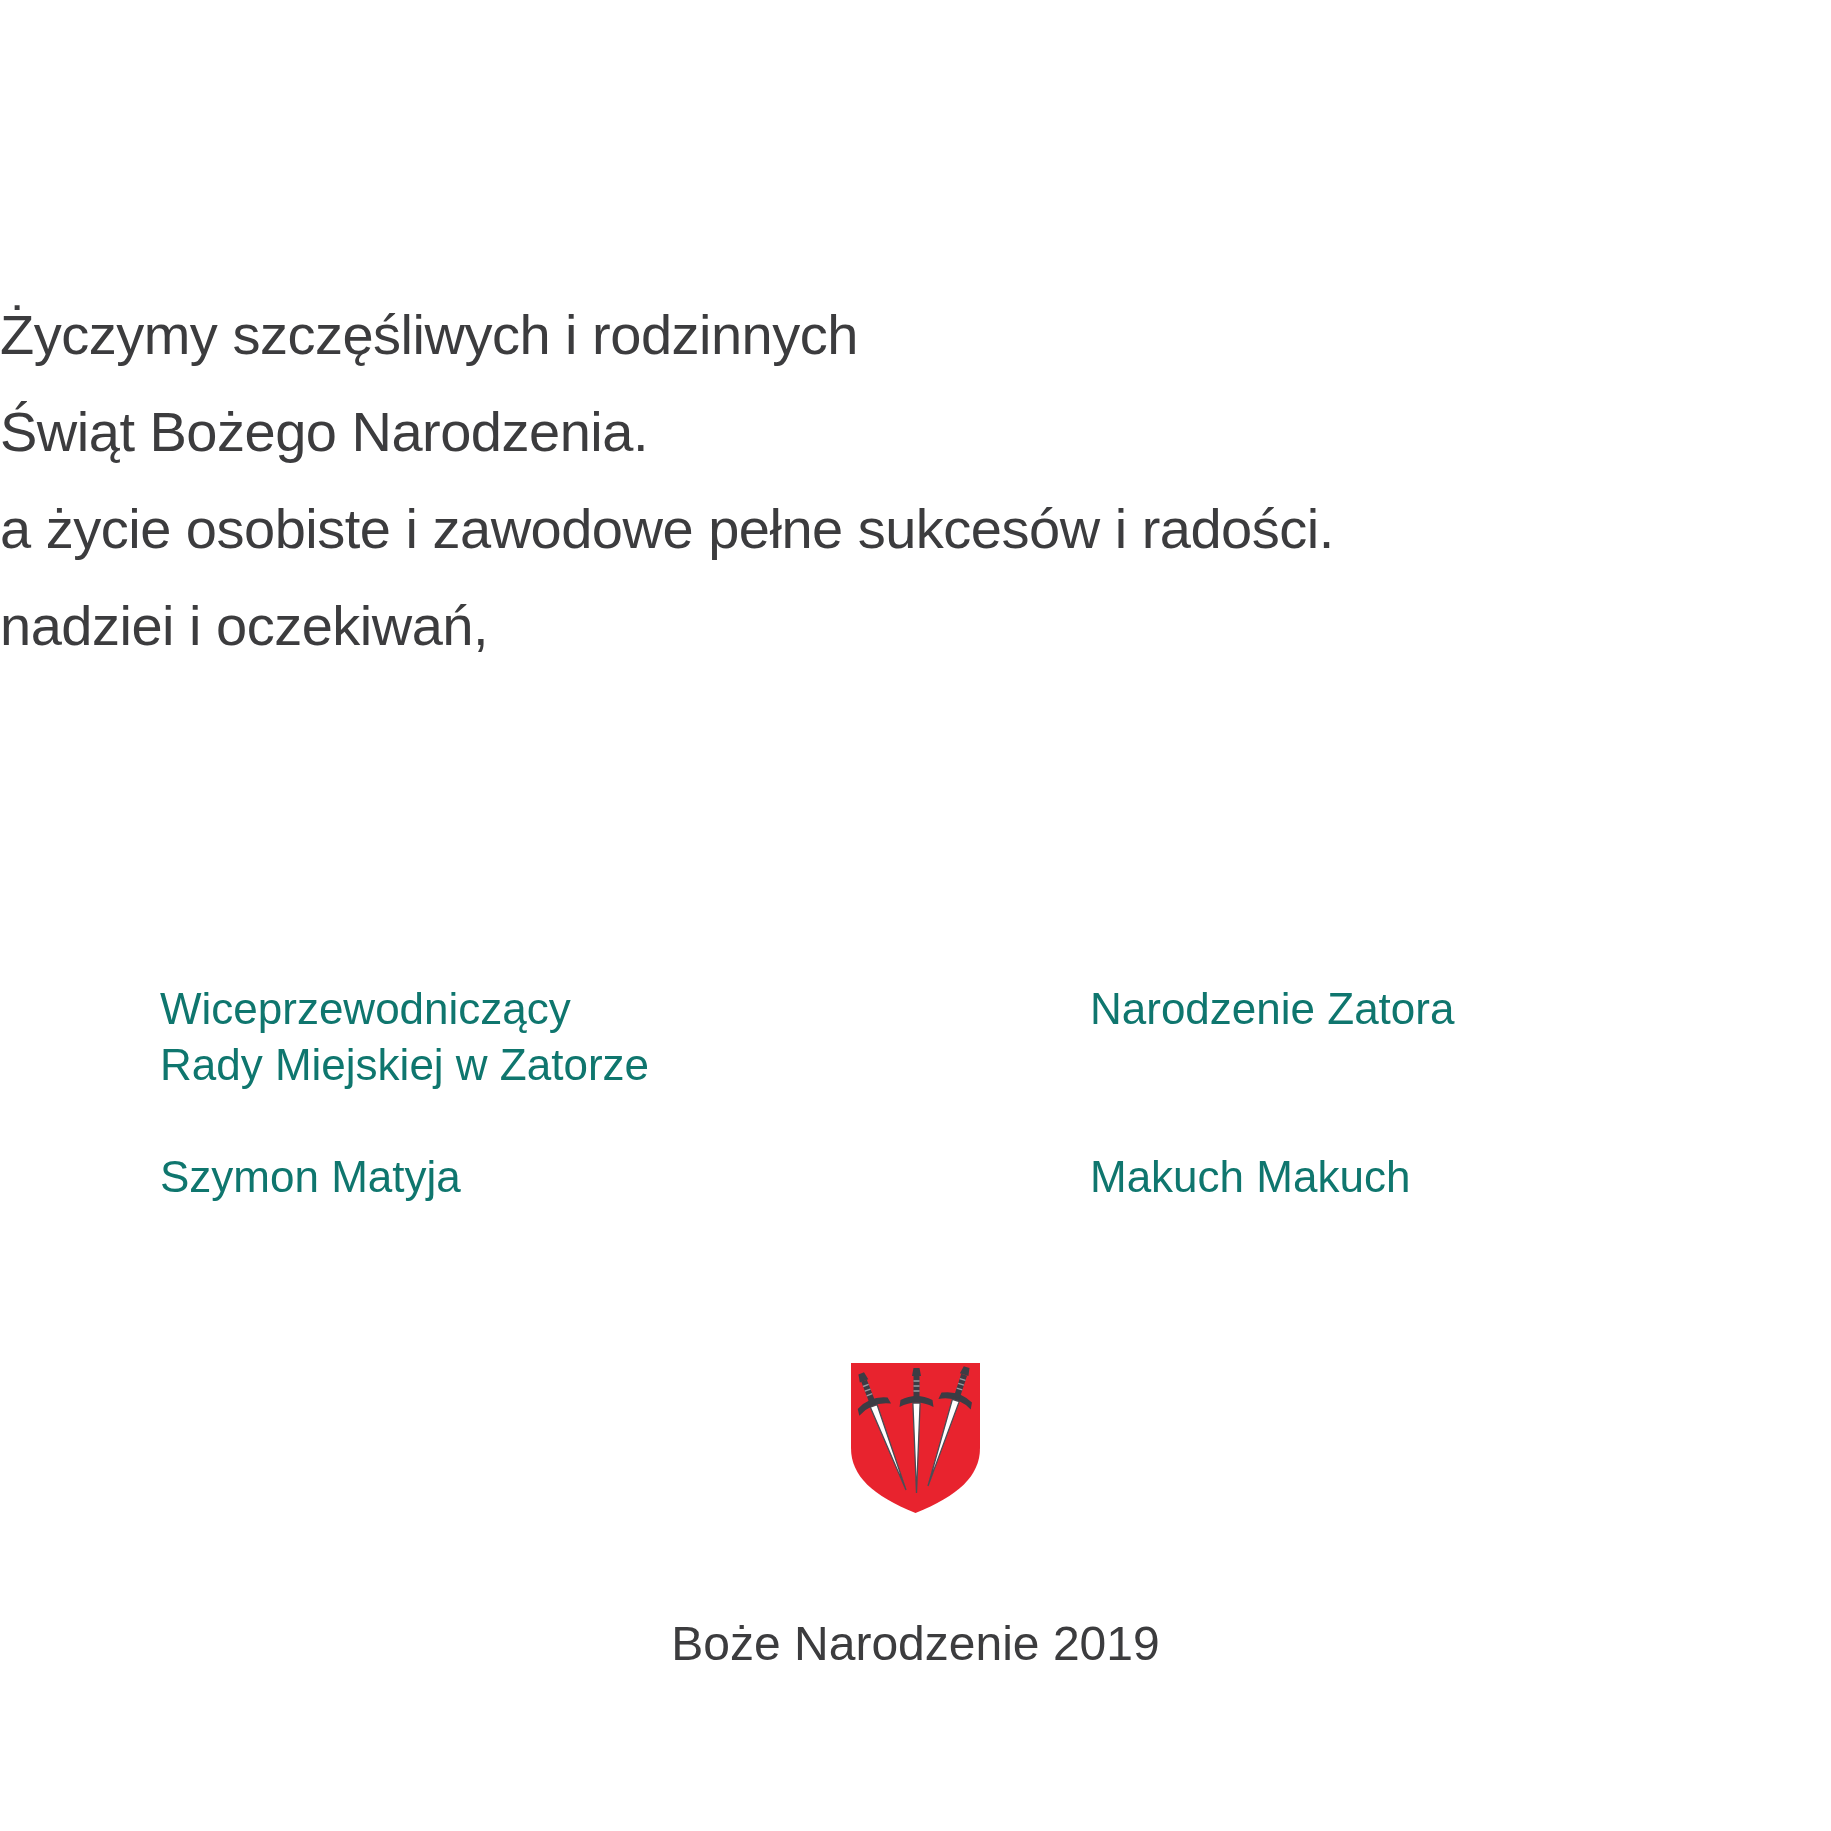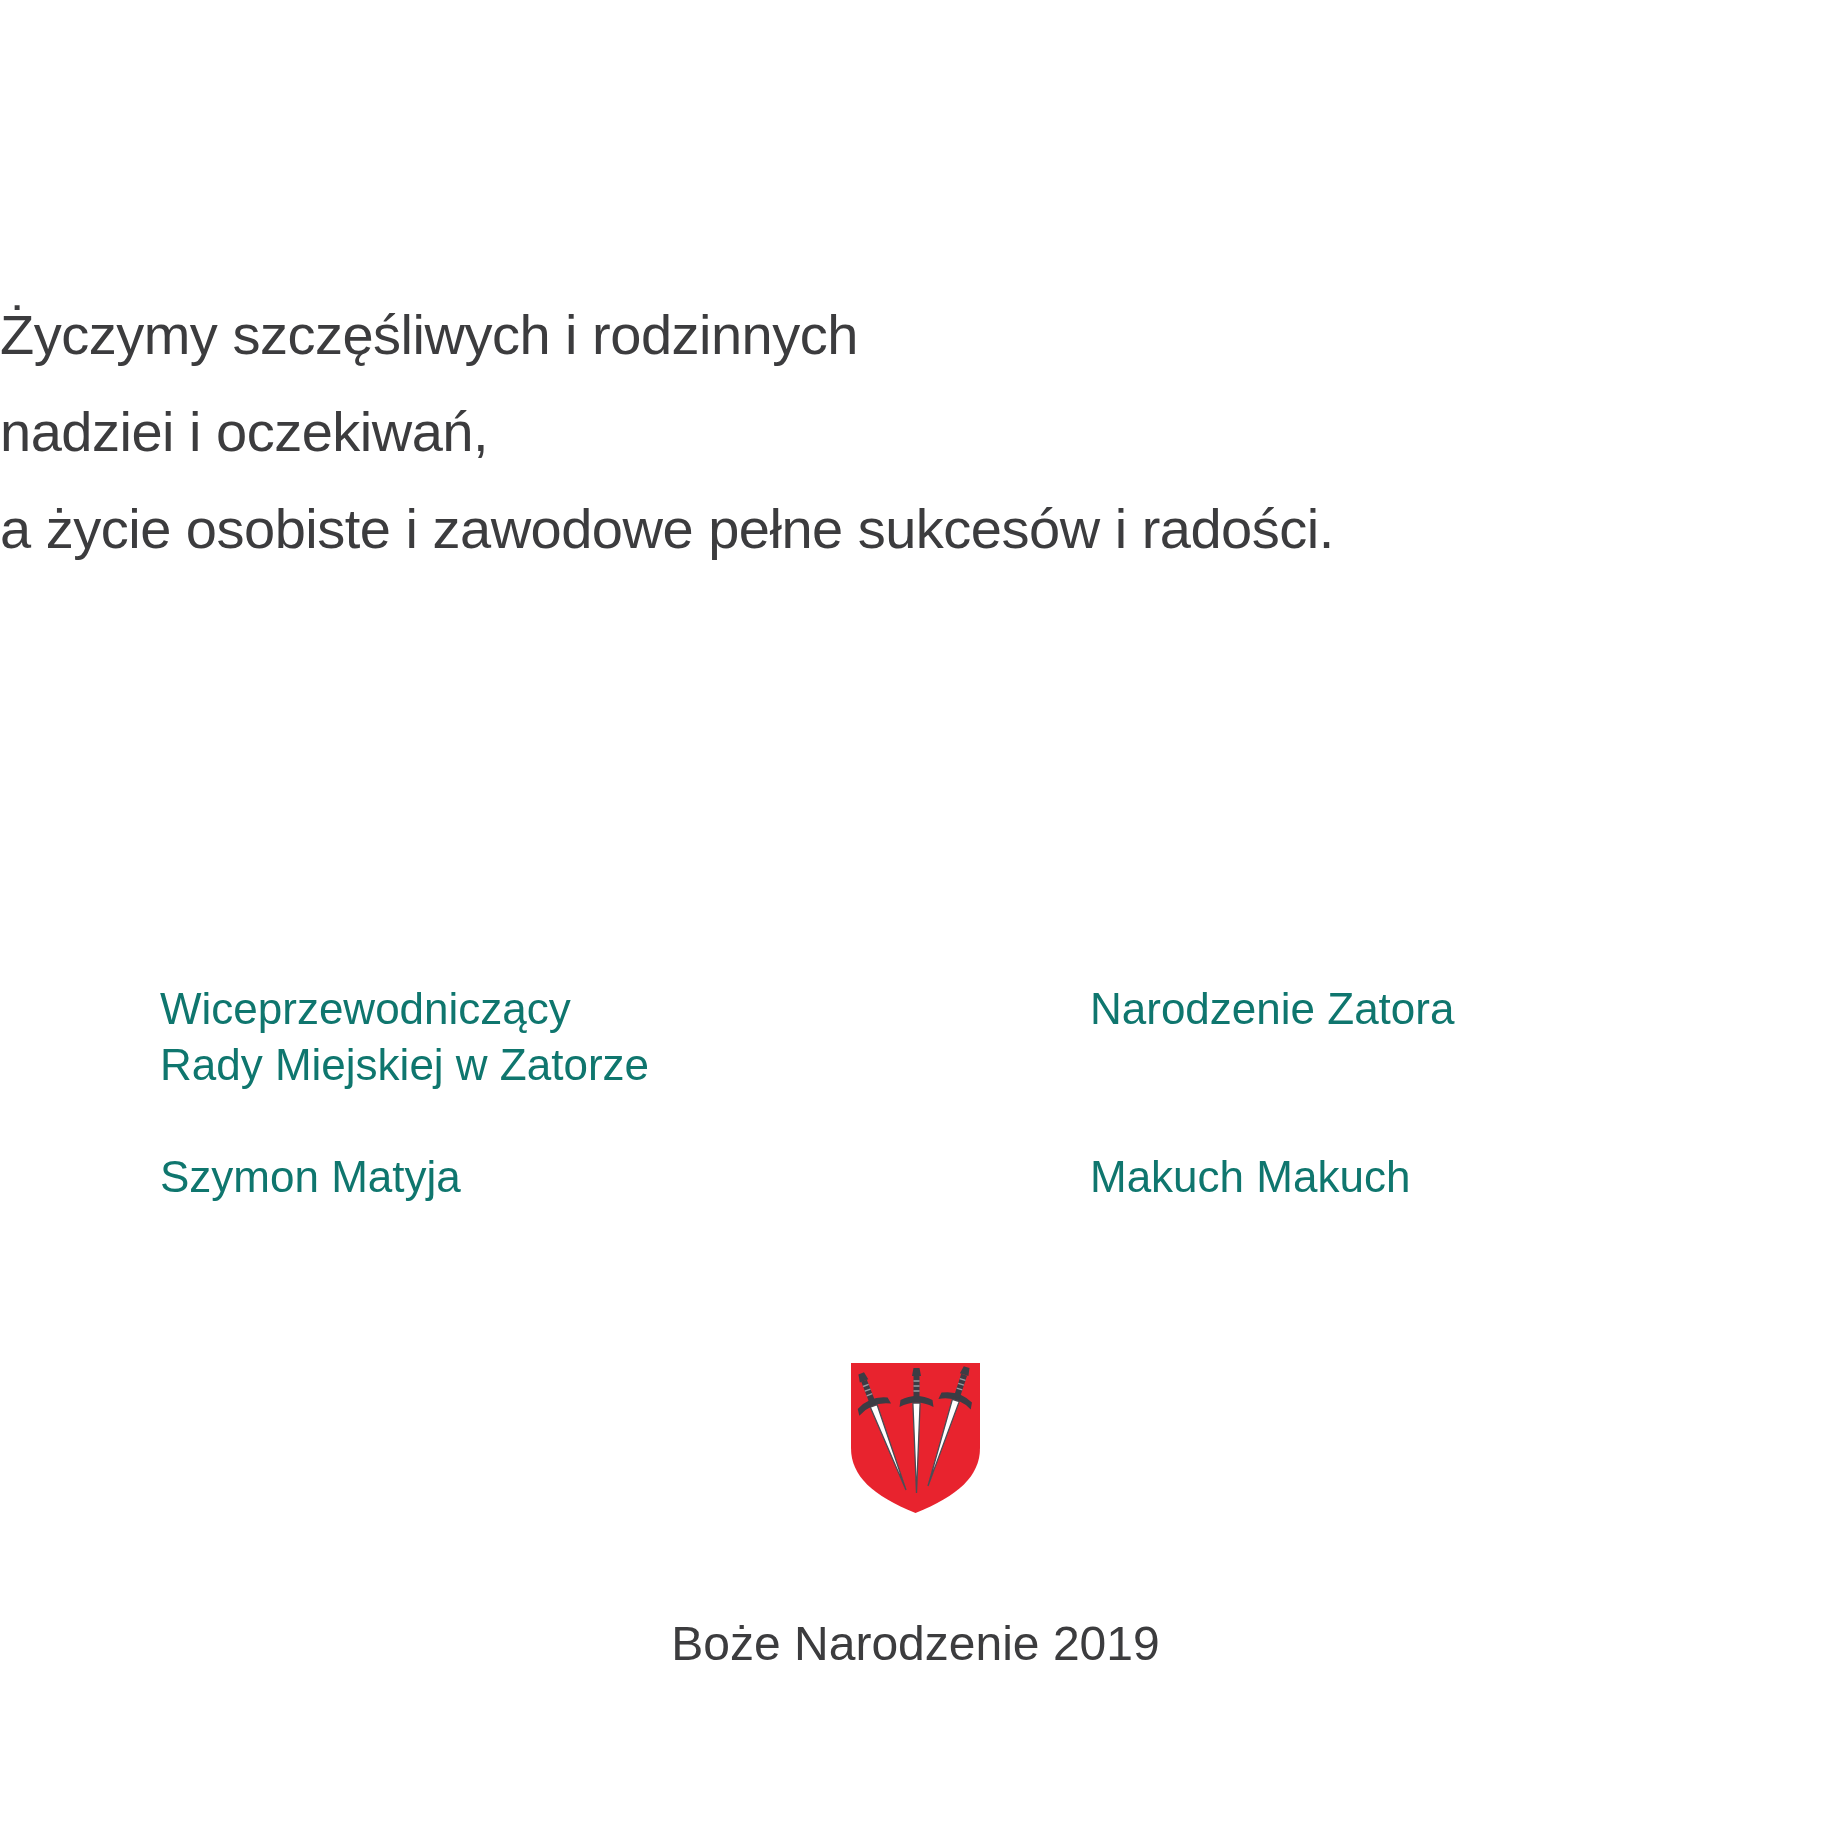--- a/index.html
+++ b/index.html
@@ -55,22 +55,23 @@
     font-size: 48px;
     line-height: 56px;
     color: #3c3c3e;
   }
 </style>
 </head>
 <body>
 
 <div class="greeting">
   <div>Życzymy szczęśliwych i rodzinnych</div>
+  <div>Świąt Bożego Narodzenia.</div>
+  <div>a życie osobiste i zawodowe pełne sukcesów i radości.</div>
   <div>nadziei i oczekiwań,</div>
-  <div>a życie osobiste i zawodowe pełne sukcesów i radości.</div>
 </div>
 
 <div class="signature-block left">
   <div class="signature-title">
     <div>Wiceprzewodniczący</div>
     <div>Rady Miejskiej w Zatorze</div>
   </div>
   <div class="signature-name">Szymon Matyja</div>
 </div>
 

